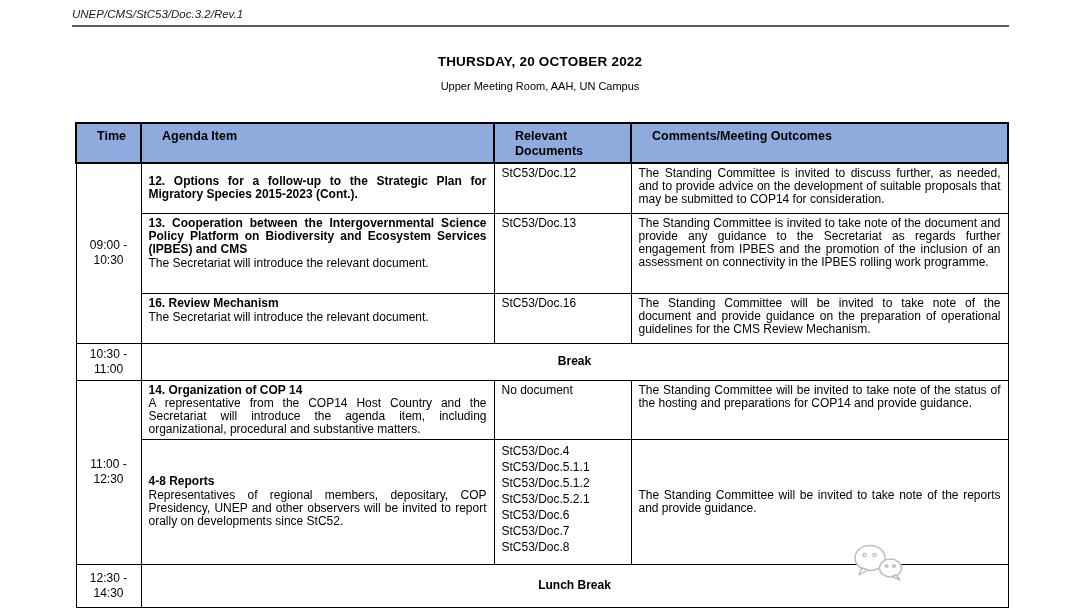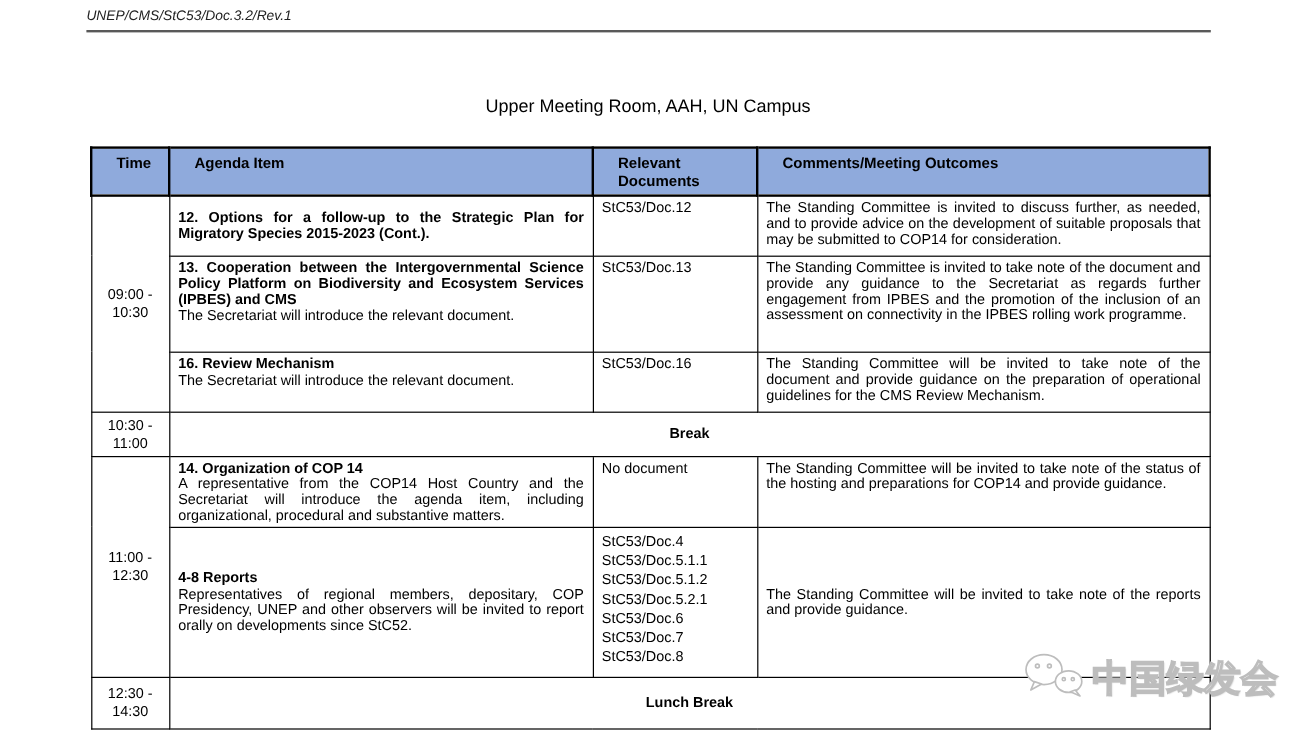--- a/index.html
+++ b/index.html
@@ -43,21 +43,21 @@
     font-weight: bold;
     font-size: 13.5px;
     letter-spacing: 0.2px;
   }
   .subtitle {
     position: absolute;
     left: 0;
     top: 80px;
     width: 1080px;
     text-align: center;
-    font-size: 15px;
+    font-size: 11px;
   }
   .agenda-table {
     position: absolute;
     left: 75px;
     top: 122px;
     width: 932px;
     border-collapse: collapse;
     table-layout: fixed;
     font-size: 12px;
     line-height: 13px;
@@ -124,20 +124,21 @@
     white-space: nowrap;
   }
 </style>
 </head>
 <body>
 
 <div class="page">
 
   <div class="doc-ref">UNEP/CMS/StC53/Doc.3.2/Rev.1</div>
   <div class="header-rule"></div>
+  <div class="title">THURSDAY, 20 OCTOBER 2022</div>
   <div class="subtitle">Upper Meeting Room, AAH, UN Campus</div>
 
   <table class="agenda-table">
     <colgroup>
       <col style="width:65px">
       <col style="width:353px">
       <col style="width:137px">
       <col style="width:377px">
     </colgroup>
     <tbody>
@@ -230,16 +231,15 @@
           <path d="M44 33 L48 38 L40 34.5 Z" stroke-linejoin="round"></path>
         </g>
         <g fill="none" stroke="#bdbdbd" stroke-width="1.4">
           <circle cx="12.5" cy="13" r="1.6"></circle>
           <circle cx="22.5" cy="13" r="1.6"></circle>
           <circle cx="34.5" cy="24" r="1.3"></circle>
           <circle cx="42" cy="24" r="1.3"></circle>
         </g>
       </svg>
     </span>
-    <span class="watermark-text">中国绿发会</span>
   </div>
 
 </div>
 
 </body></html>

